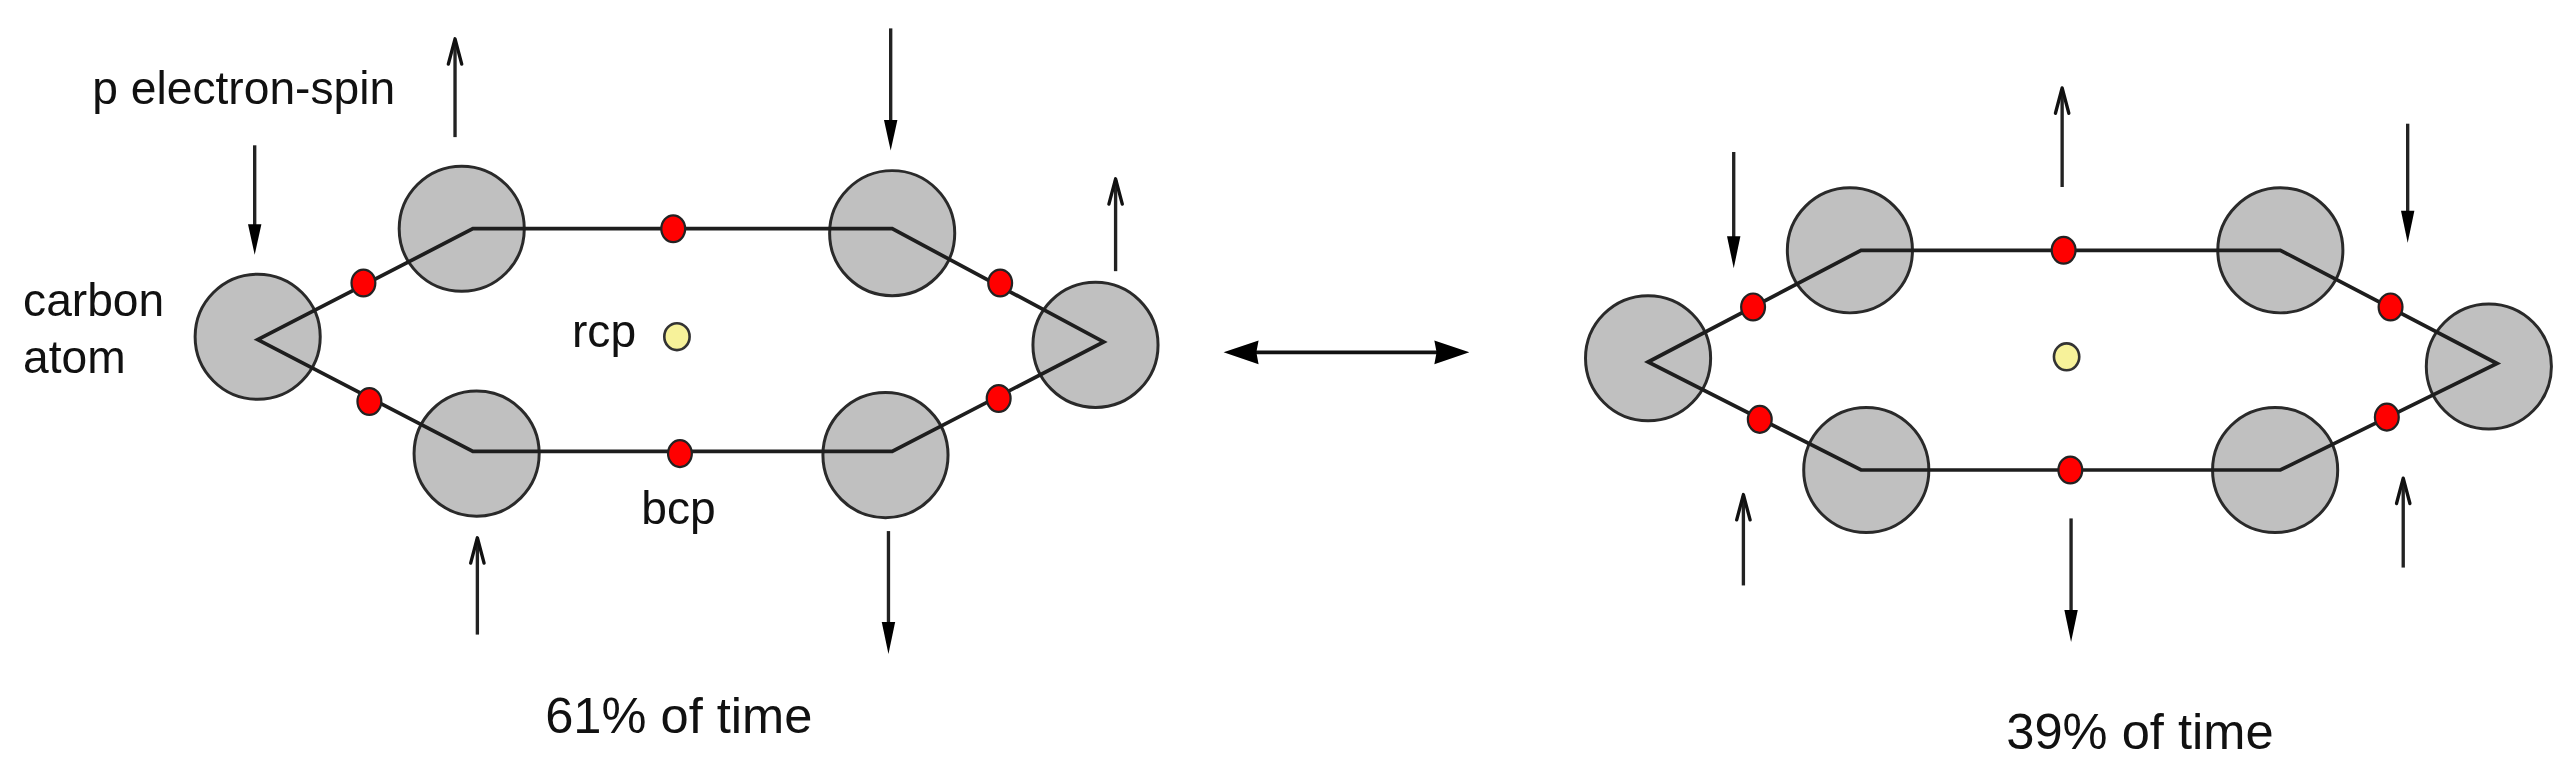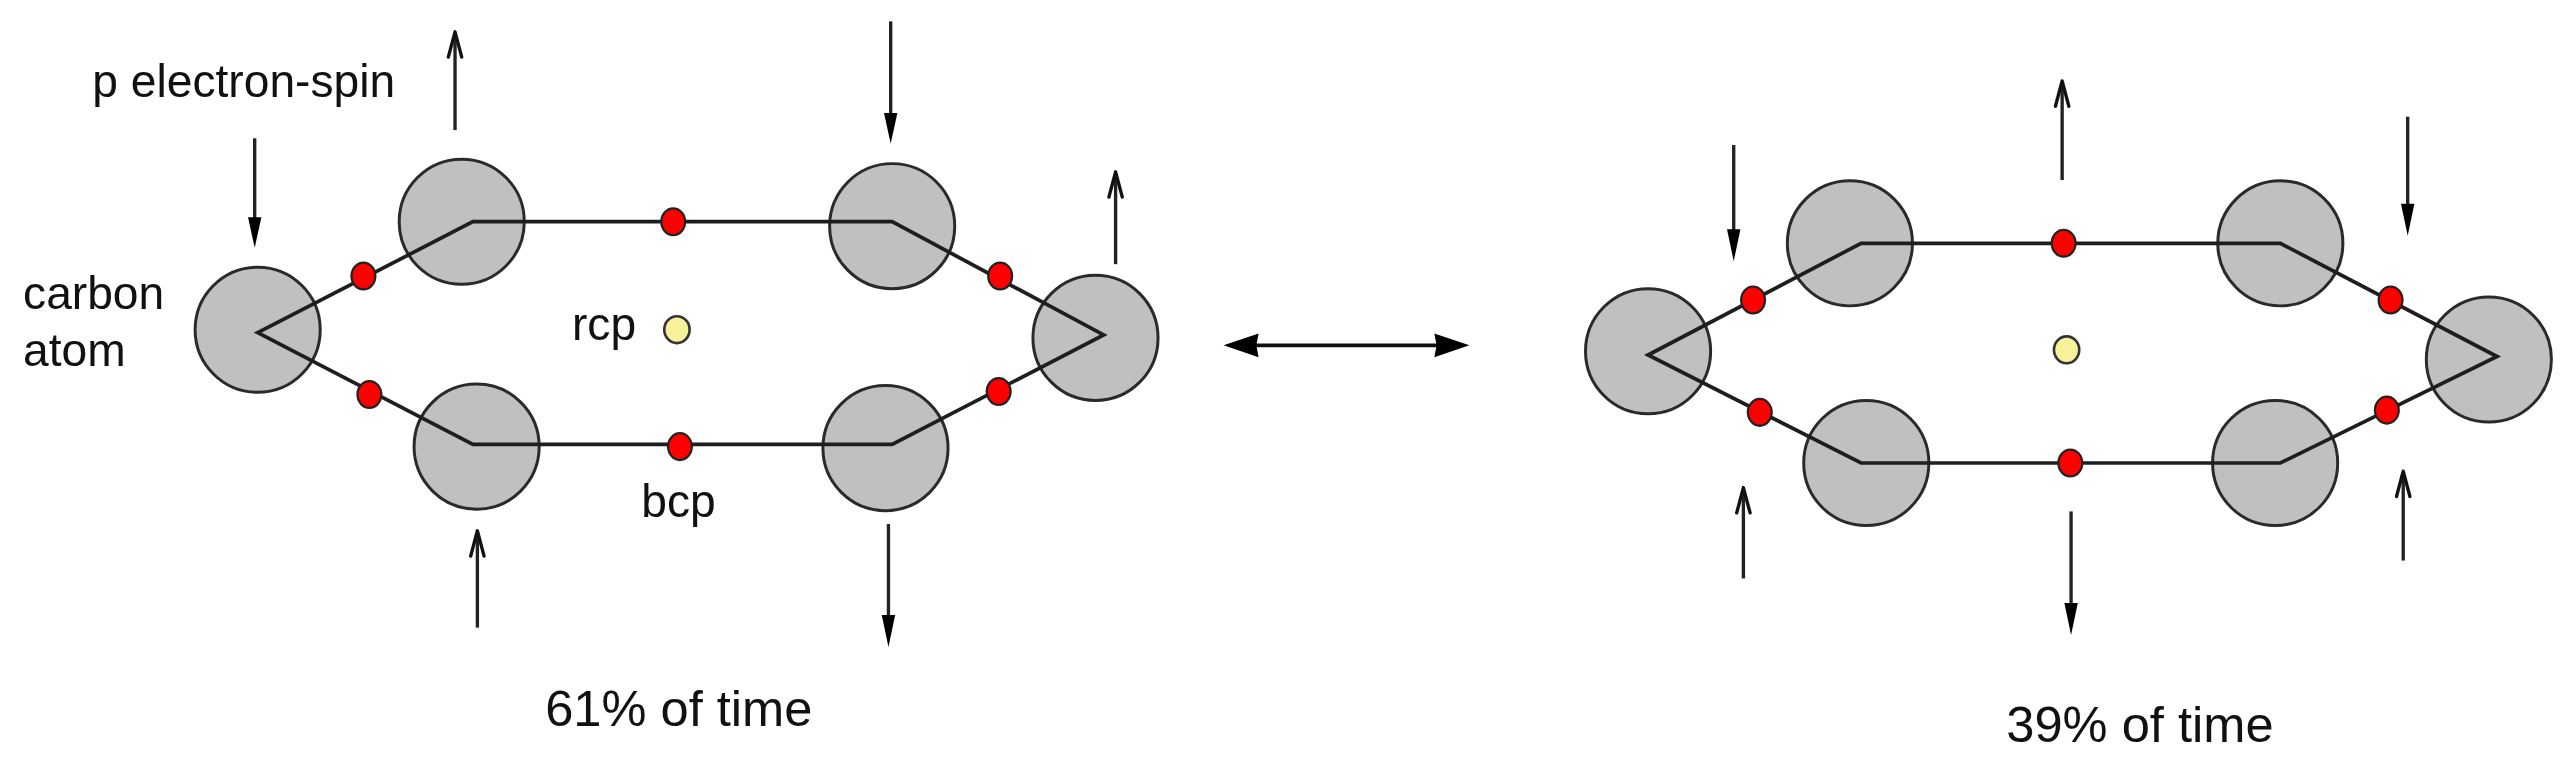--- a/index.html
+++ b/index.html
@@ -1,17 +1,17 @@
 <!DOCTYPE html>
 <html style="font-size:12px"><head>
 <meta charset="utf-8">
 <style>
   html, body { margin: 0; padding: 0; background: #ffffff; }
   body { width: 2576px; height: 776px; overflow: hidden; position: relative; }
-  #stage { position: absolute; left: 0; top: 5px; width: 2576px; height: 611px; }
+  #stage { position: absolute; left: 0; top: 12px; width: 2576px; height: 611px; }
   svg text { font-family: "Liberation Sans", "DejaVu Sans", sans-serif; fill: #111111; }
   .atom { fill: #c0c0c0; stroke: #2a2a2a; stroke-width: 4; }
   .bond { fill: none; stroke: #1e1e1e; stroke-width: 5; stroke-linejoin: miter; }
   .bcp { fill: #ff0000; stroke: #222222; stroke-width: 3; }
   .rcp { fill: #f7f29a; stroke: #333333; stroke-width: 3.5; }
   .shaft { stroke: #222222; stroke-width: 4.5; }
   .head-filled { fill: #000000; }
   .head-open { fill: none; stroke: #111111; stroke-width: 4.5; stroke-linecap: round; stroke-linejoin: round; }
 </style>
 </head>

